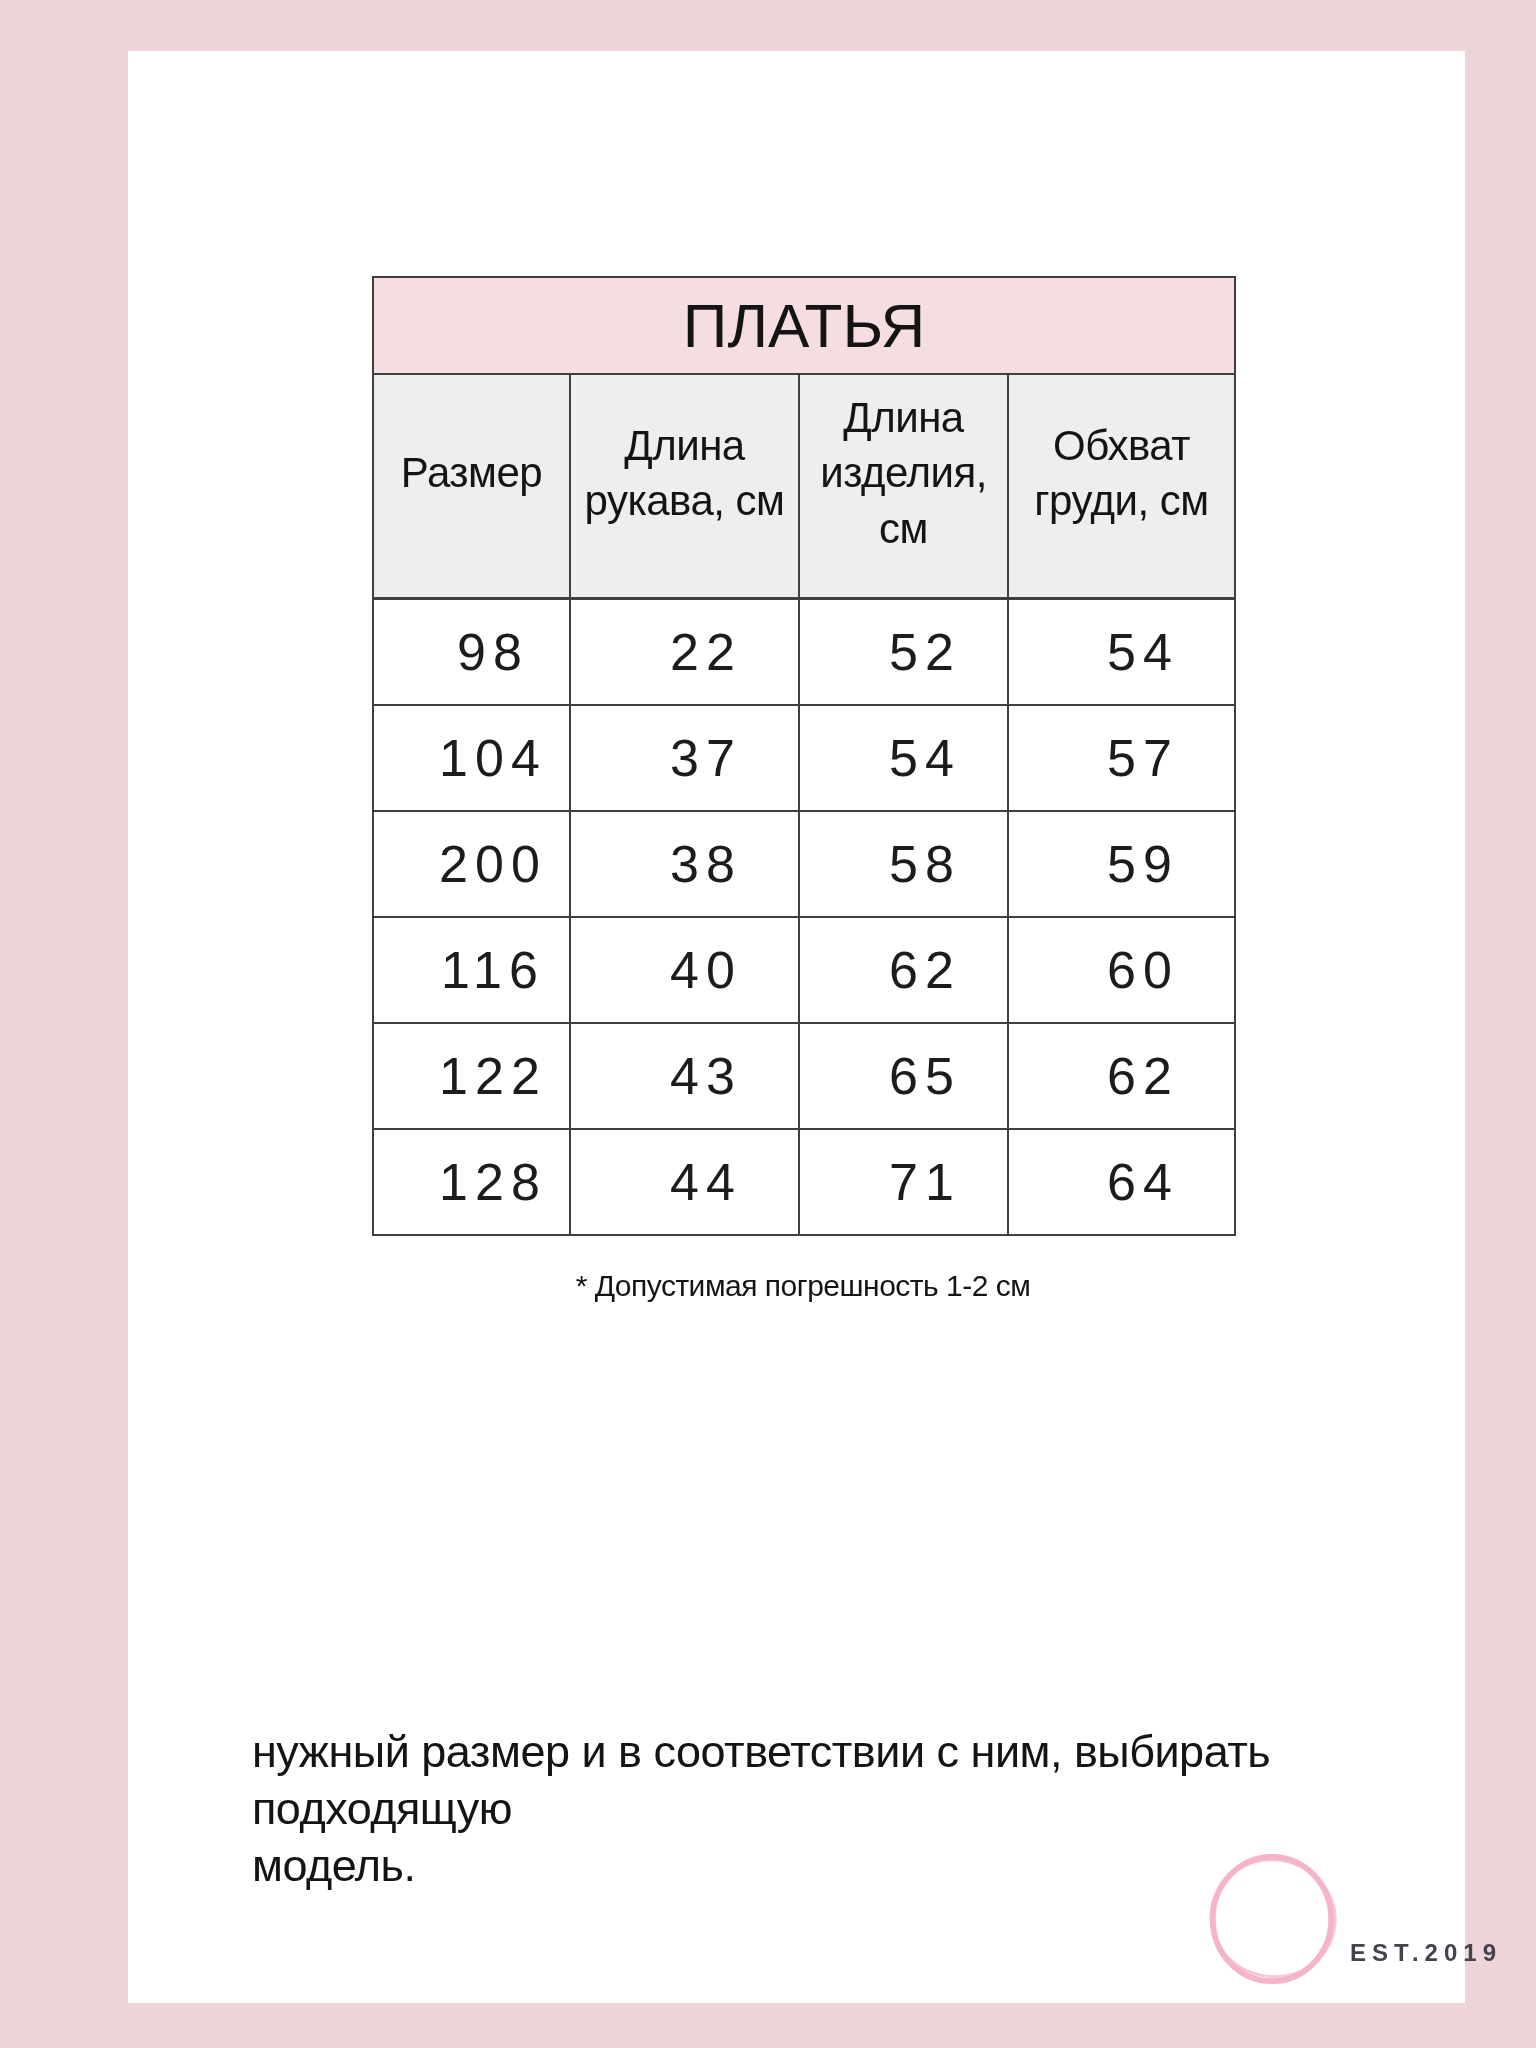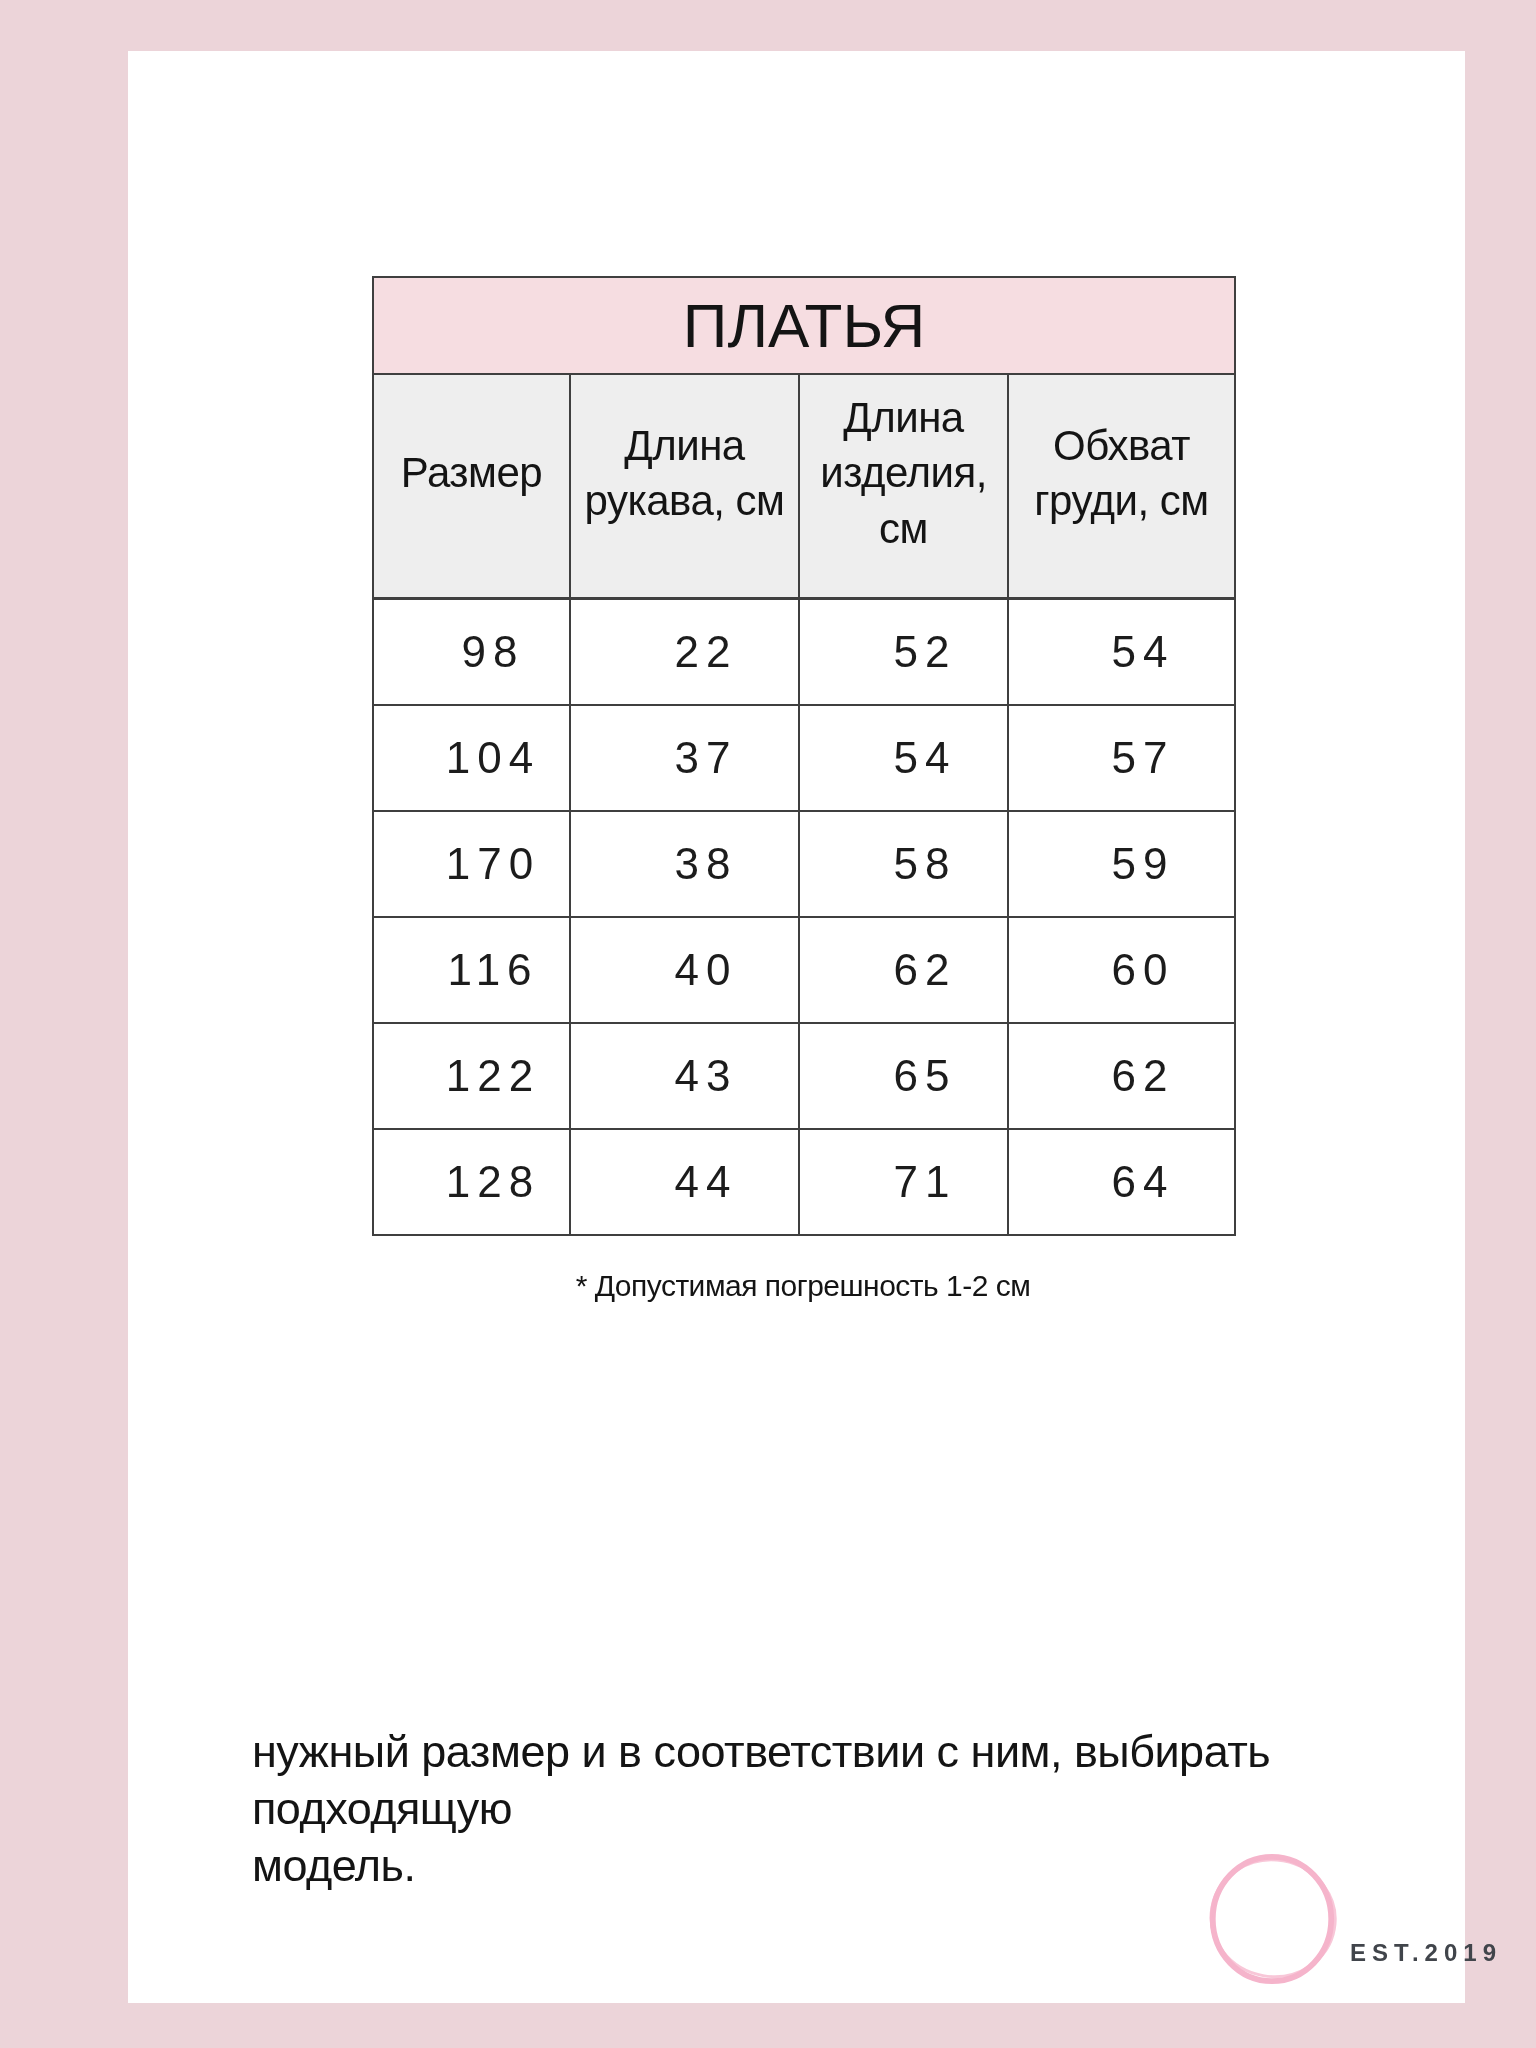--- a/index.html
+++ b/index.html
@@ -28,21 +28,21 @@
     font-size:62px;font-weight:400;letter-spacing:0px;
     font-stretch:condensed;
   }
   .header-row th{
     height:196px;background:var(--header-gray,#eeeeee);
     font-size:42px;font-weight:400;line-height:1.32;
     letter-spacing:-0.5px;font-stretch:condensed;
     padding:0 2px 26px 2px;border-bottom-width:3px;
   }
   .data-row td{
-    height:102px;font-size:44px;font-weight:300;
+    height:102px;font-size:52px;font-weight:300;
     letter-spacing:7px;font-stretch:condensed;color:#1c1c1c;padding-left:44px;
   }
   .footnote{
     position:absolute;left:244px;top:1218px;width:862px;
     text-align:center;font-size:30px;letter-spacing:-0.5px;
     font-stretch:condensed;color:var(--ink,#141414);
   }
   
   .note{
     position:absolute;left:116px;top:1672px;width:1180px;
@@ -100,21 +100,21 @@
           <td>52</td>
           <td>54</td>
         </tr>
         <tr class="data-row">
           <td>104</td>
           <td>37</td>
           <td>54</td>
           <td>57</td>
         </tr>
         <tr class="data-row">
-          <td>170</td>
+          <td>200</td>
           <td>38</td>
           <td>58</td>
           <td>59</td>
         </tr>
         <tr class="data-row">
           <td>116</td>
           <td>40</td>
           <td>62</td>
           <td>60</td>
         </tr>

